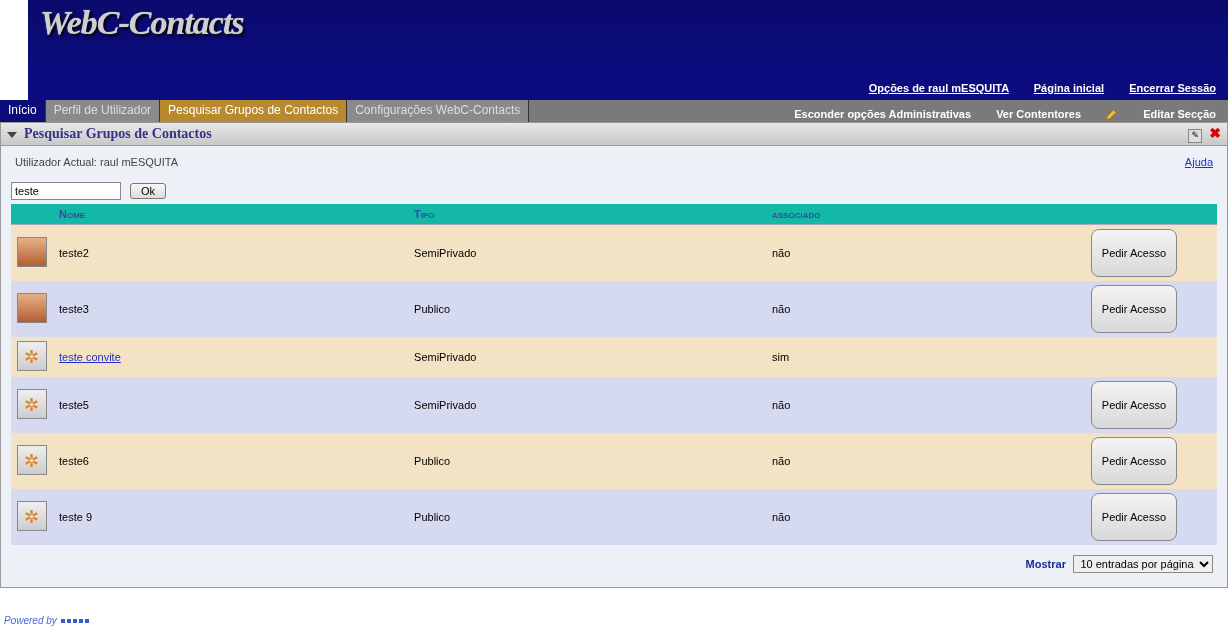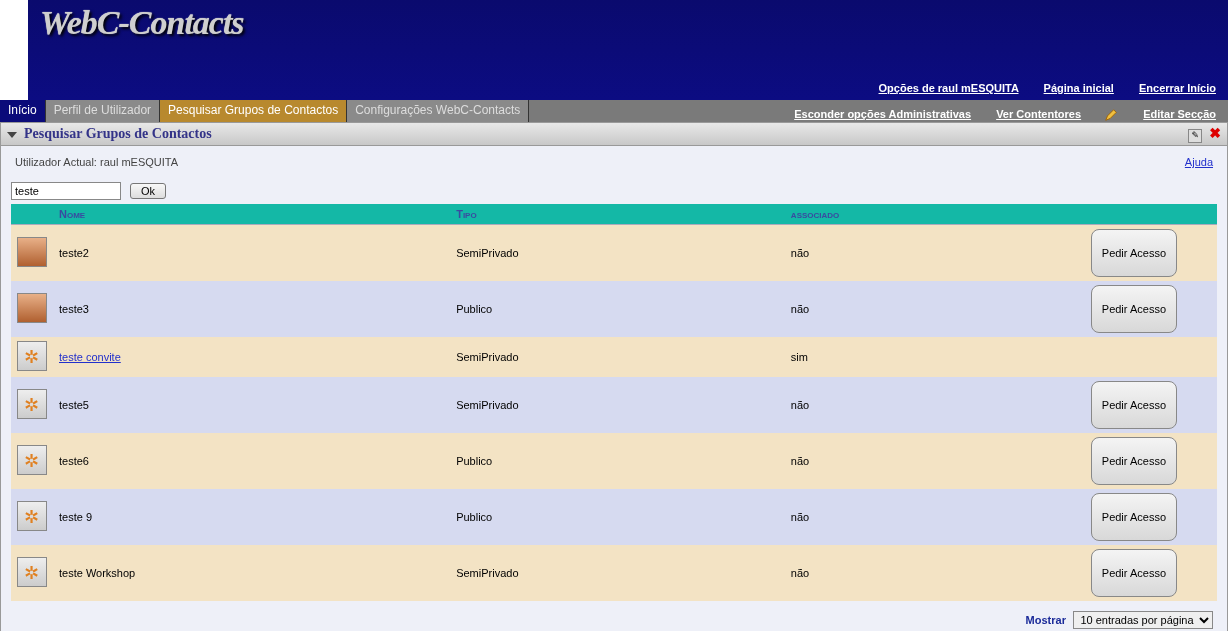--- a/index.html
+++ b/index.html
@@ -2,21 +2,21 @@
 <html><head>
 <meta charset="utf-8">
 <style>
 * { box-sizing: border-box; margin: 0; padding: 0; }
 body { font-family: Verdana, Arial, sans-serif; font-size: 11px; background: #fff; width: 1228px; }
 .header { background: #0b0b7a; background: linear-gradient(#0a0a6e, #0c0c82); padding: 4px 12px 6px 12px; position: relative; height: 100px; margin-left: 28px; }
 .logo { font-family: Georgia, serif; font-size: 34px; font-weight: bold; font-style: italic; color: #cfcfcf; text-shadow: 2px 2px 3px #000, 0 0 1px #fff; letter-spacing: -1px; }
 .top-links { position: absolute; right: 12px; top: 82px; color: #fff; font-size: 11px; font-weight: bold; }
 .top-links a { color: #fff; text-decoration: underline; margin-left: 22px; cursor: pointer; }
 .top-links2 { position: absolute; right: 12px; top: 108px; color: #fff; font-size: 11px; font-weight: bold; }
-.top-links2 a { color: #fff; text-decoration: underline; margin-left: 22px; cursor: pointer; }
+.top-links2 a { color: #fff; margin-left: 22px; cursor: pointer; }
 .pencil { display: inline-block; width: 14px; height: 14px; vertical-align: middle; margin-left: 20px; }
 .menubar { background: #7a7a7a; display: flex; height: 22px; }
 .menubar .tab { padding: 3px 8px; font-size: 12px; font-weight: normal; border-right: 1px solid #333; cursor: pointer; white-space: nowrap; }
 .tab-inicio { background: #0b0b7a; color: #fff; }
 .tab-perfil { background: #8a8a8a; color: #ddd; }
 .tab-pesquisar { background: #b8892e; color: #fff; }
 .tab-config { background: #8a8a8a; color: #ddd; }
 .tab-admin { background: #f0a020; color: #fff; }
 .section-header { background: linear-gradient(#e8e8e8, #c8c8c8); border: 1px solid #999; padding: 2px 6px; display: flex; align-items: center; justify-content: space-between; }
 .section-header .title { color: #333388; font-weight: bold; font-size: 14px; font-family: Georgia, serif; }
@@ -54,21 +54,21 @@
 .dots span{ display:inline-block; width:4px;height:4px;background:#3a5ad0;margin:1px;}
 </style>
 </head>
 <body>
 
 <div class="header">
   <div class="logo">WebC-Contacts</div>
   <div class="top-links">
     <a>Opções de raul mESQUITA</a>
     <a>Página inicial</a>
-    <a>Encerrar Início</a>
+    <a>Encerrar Sessão</a>
   </div>
   <div class="top-links2">
     <a>Esconder opções Administrativas</a>
     <a>Ver Contentores</a>
     <span class="pencil">
       <svg viewBox="0 0 16 16" width="14" height="14">
           <path d="M2 14 L4 9 L11 2 L14 5 L7 12 Z" fill="#f0c040" stroke="#a06000" stroke-width="1"></path>
         </svg>
     </span>
     <a>Editar Secção</a>
@@ -150,27 +150,20 @@
           <td>não</td>
           <td class="col-action"><button class="req-btn">Pedir Acesso</button></td>
         </tr>
         <tr class="even">
           <td><span class="avatar group"></span></td>
           <td>teste 9</td>
           <td>Publico</td>
           <td>não</td>
           <td class="col-action"><button class="req-btn">Pedir Acesso</button></td>
         </tr>
-        <tr class="odd">
-          <td><span class="avatar group"></span></td>
-          <td>teste Workshop</td>
-          <td>SemiPrivado</td>
-          <td>não</td>
-          <td class="col-action"><button class="req-btn">Pedir Acesso</button></td>
-        </tr>
       </tbody>
   </table>
 
   <div class="pager">
     <b>Mostrar</b>
     <select>
       <option>10 entradas por página</option>
     </select>
   </div>
 </div>

